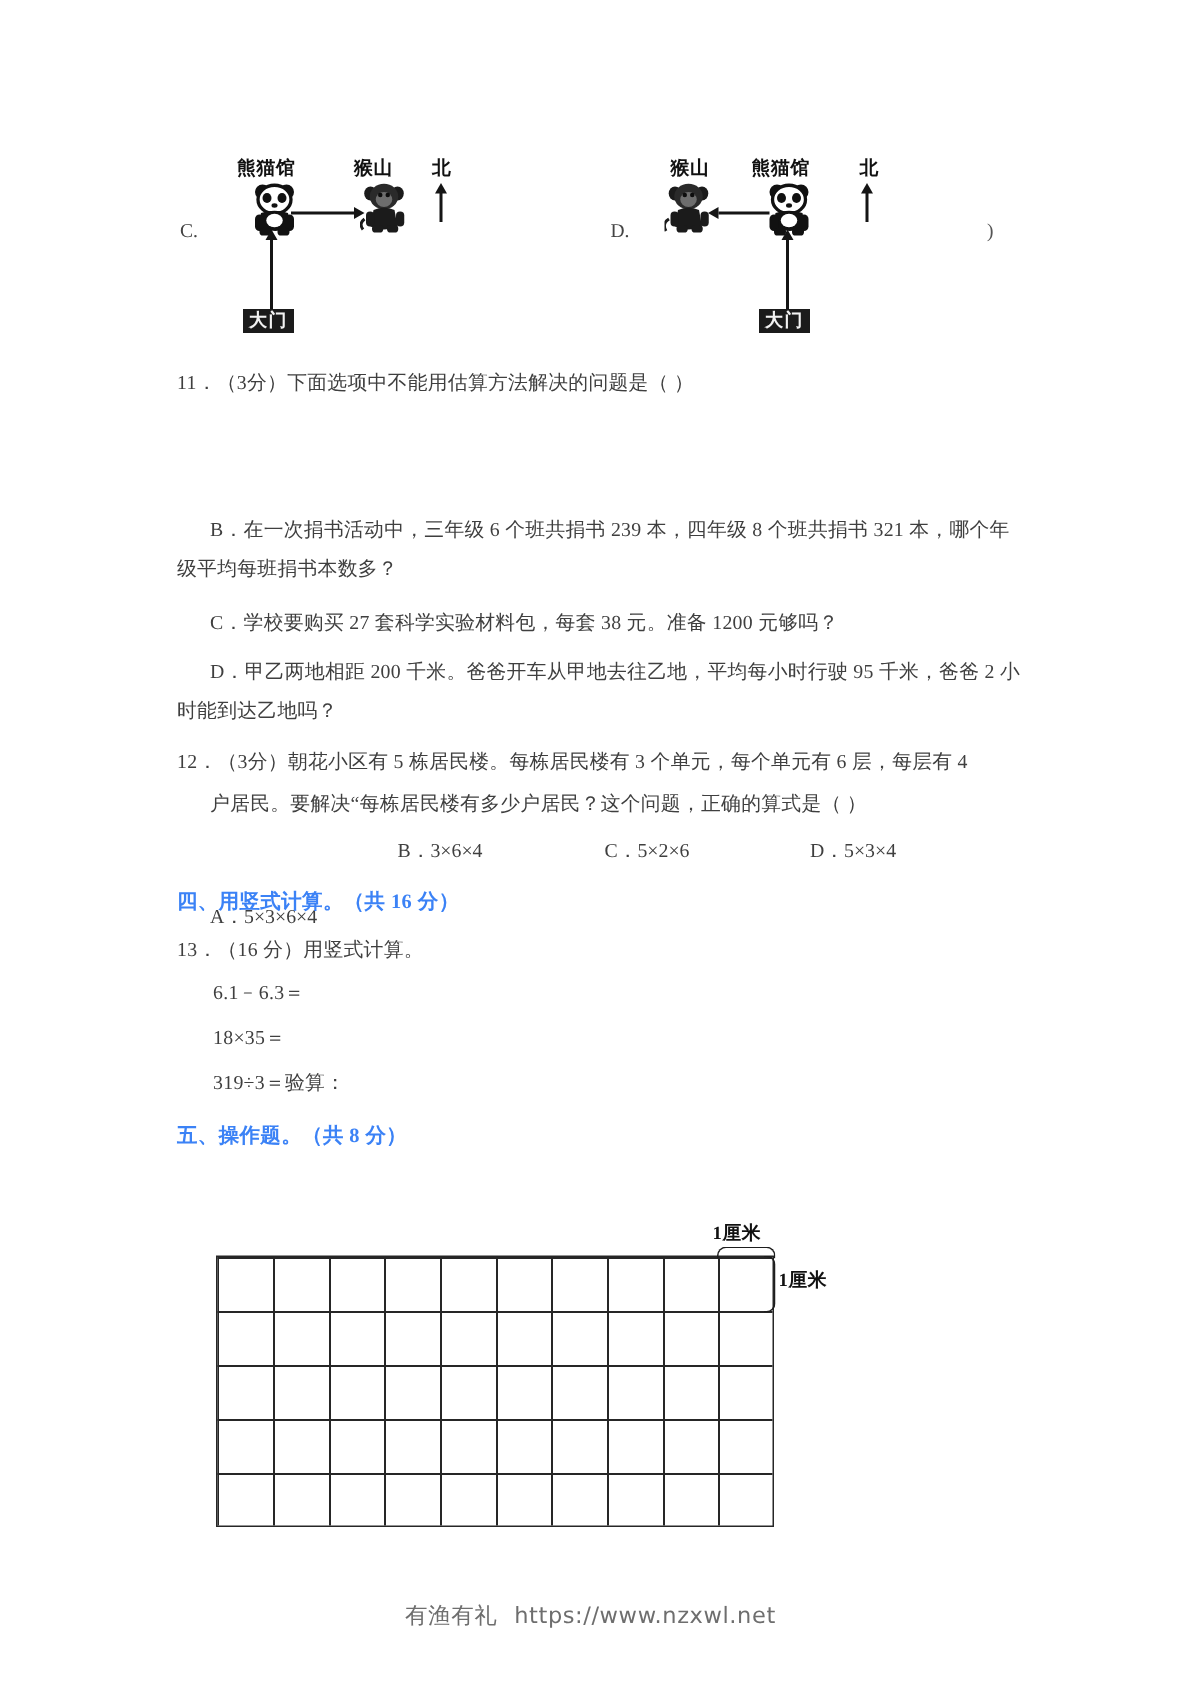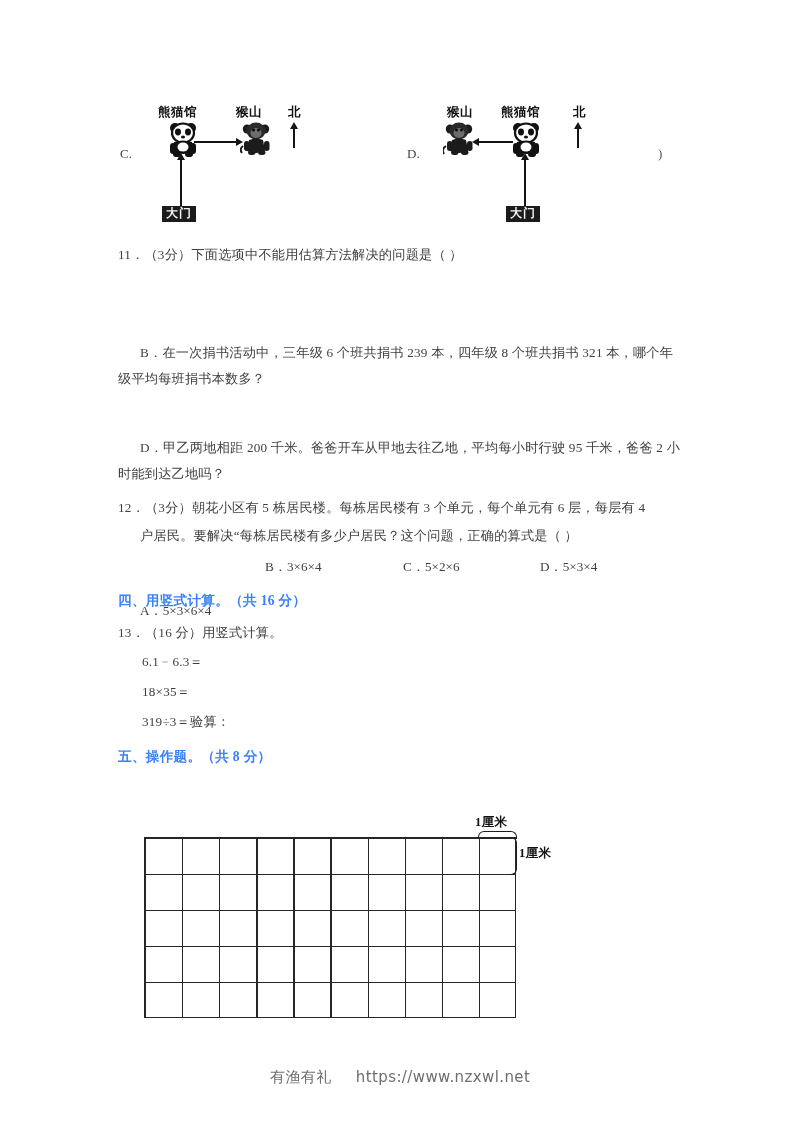--- a/index.html
+++ b/index.html
@@ -267,20 +267,21 @@
     <div class="gate-box" style="left:101px; top:110px;">大门</div>
 
     <div class="paren-right" style="left:253px; top:50px;">)</div>
   </div>
 
   <div class="qline" style="left:118px; top:245px;">11．（3分）下面选项中不能用估算方法解决的问题是（          ）</div>
 
 
   <div class="qline wrap" style="left:118px; top:340px; width:566px; text-indent:22px; line-height:1.95;">B．在一次捐书活动中，三年级 6 个班共捐书 239 本，四年级 8 个班共捐书 321 本，哪个年级平均每班捐书本数多？</div>
 
+  <div class="qline" style="left:140px; top:405px;">C．学校要购买 27 套科学实验材料包，每套 38 元。准备 1200 元够吗？</div>
 
   <div class="qline wrap" style="left:118px; top:435px; width:566px; text-indent:22px; line-height:1.95;">D．甲乙两地相距 200 千米。爸爸开车从甲地去往乙地，平均每小时行驶 95 千米，爸爸 2 小时能到达乙地吗？</div>
 
   <div class="qline" style="left:118px; top:498px;">12．（3分）朝花小区有 5 栋居民楼。每栋居民楼有 3 个单元，每个单元有 6 层，每层有 4</div>
   <div class="qline" style="left:140px; top:526px;">户居民。要解决“每栋居民楼有多少户居民？这个问题，正确的算式是（       ）</div>
 
   <div class="opt-row" style="left:140px; top:558px;margin-top:44px;">A．5×3×6×4</div>
   <div class="opt-row" style="left:265px; top:558px;">B．3×6×4</div>
   <div class="opt-row" style="left:403px; top:558px;">C．5×2×6</div>
   <div class="opt-row" style="left:540px; top:558px;">D．5×3×4</div>
@@ -302,16 +303,16 @@
 
     <div class="cm-brace-top" style="left:478px; top:831px; width:37px;"></div>
     <div class="cm-brace-right" style="left:509px; top:837px; height:36px;"></div>
 
     <div class="cm-label" style="left:475px; top:814px;">1厘米</div>
     <div class="cm-label" style="left:519px; top:845px;">1厘米</div>
   </div>
 
   <div class="footer" style="left:270px; top:1068px;">
     <span>有渔有礼</span>
-    <span style="margin-left:19px;">https://www.nzxwl.net</span>
+    <span style="margin-left:6px;">https://www.nzxwl.net</span>
   </div>
 
 </div>
 
 </body></html>

